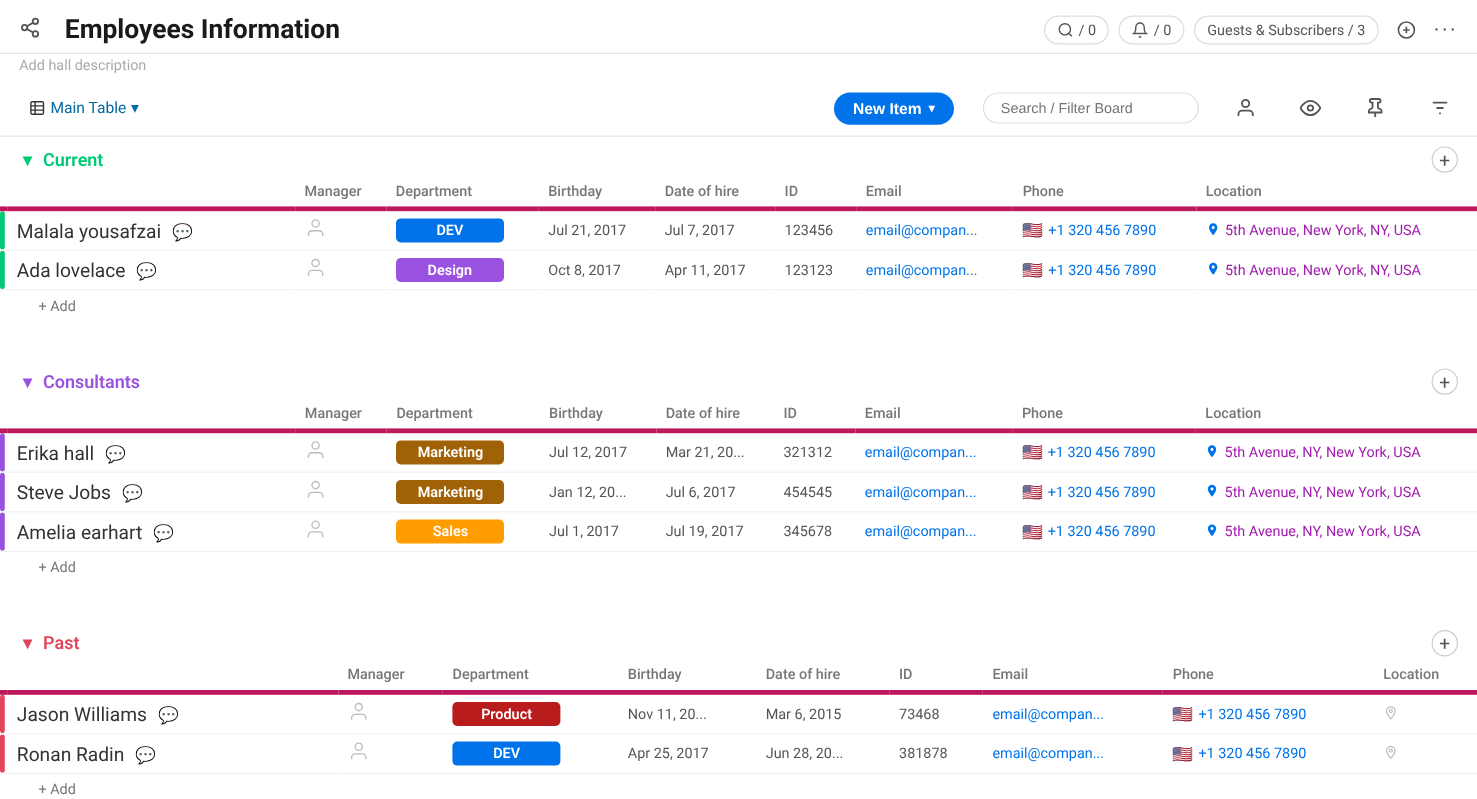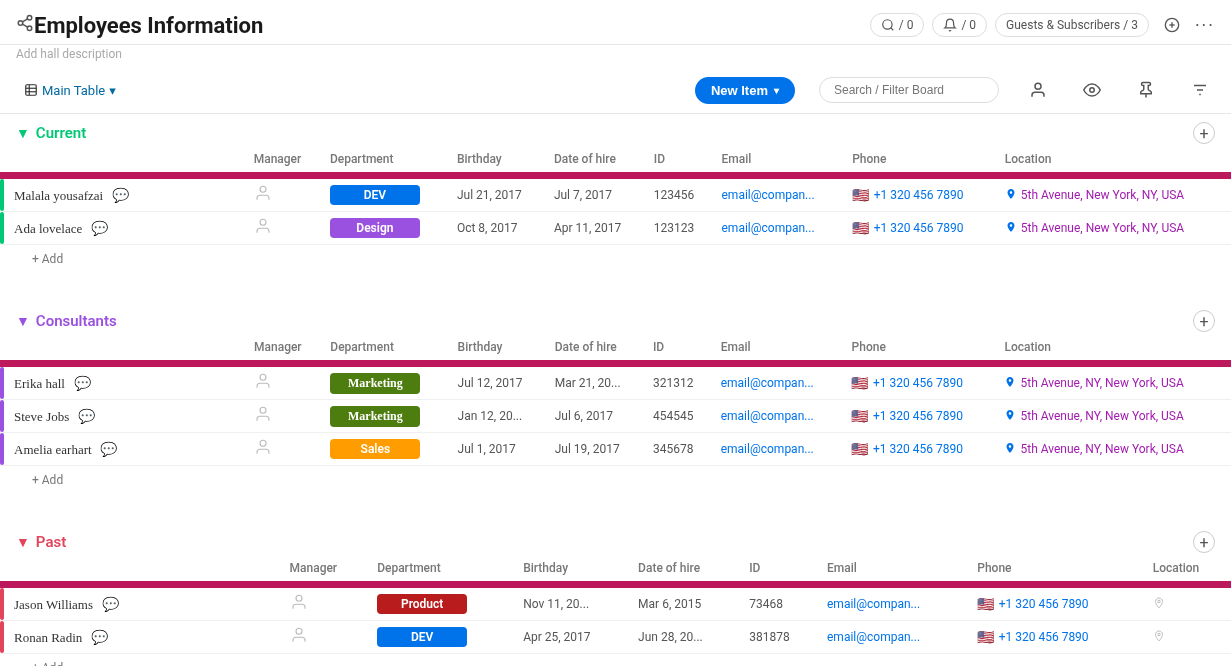--- a/index.html
+++ b/index.html
@@ -1,20 +1,20 @@
 <!DOCTYPE html>
 <html><head>
   <meta charset="utf-8">
   <style>
     * { box-sizing: border-box; margin: 0; padding: 0; }
     body { font-family: -apple-system, BlinkMacSystemFont, 'Segoe UI', Roboto, sans-serif; background: #fff; font-size: 13px; color: #333; overflow-x: hidden; }
 
     
     .top-header { display: flex; align-items: center; justify-content: space-between; padding: 10px 16px 4px 16px; border-bottom: 1px solid #e6e6e6; }
-    .title-area { display: flex; align-items: center; gap: 0; }
+    .title-area { display: flex; align-items: center; gap: 20px; }
     .share-icon { color: #555; font-size: 16px; cursor: pointer; }
     .page-title { font-size: 22px; font-weight: 700; color: #1a1a1a; }
     .header-right { display: flex; align-items: center; gap: 8px; }
     .header-pill { display: flex; align-items: center; gap: 4px; border: 1px solid #ddd; border-radius: 20px; padding: 4px 10px; font-size: 12px; color: #555; cursor: pointer; }
     .guests-pill { border: 1px solid #ddd; border-radius: 20px; padding: 4px 10px; font-size: 12px; color: #555; cursor: pointer; }
     .more-btn { font-size: 18px; color: #555; cursor: pointer; letter-spacing: 2px; }
     .board-desc { padding: 2px 16px 6px 16px; font-size: 12px; color: #aaa; }
 
     
     .toolbar { display: flex; align-items: center; justify-content: space-between; padding: 8px 16px; border-bottom: 1px solid #e6e6e6; }
@@ -32,35 +32,35 @@
     
     .group { margin-bottom: 8px; }
     .group-header { display: flex; align-items: center; padding: 10px 16px 4px 16px; gap: 6px; position: relative; }
     .group-toggle { font-size: 14px; cursor: pointer; }
     .group-name { font-size: 15px; font-weight: 600; cursor: pointer; }
     .group-add-btn { position: absolute; right: 16px; width: 22px; height: 22px; display: flex; align-items: center; justify-content: center; border: 1.5px solid #ccc; border-radius: 50%; cursor: pointer; font-size: 16px; color: #555; }
 
     
     .table-wrapper { overflow-x: auto; }
     table { width: 100%; border-collapse: collapse; }
-    th { font-size: 12px; color: #777; font-weight: 500; padding: 6px 8px; text-align: left; border-bottom: 7px solid #be185d; white-space: nowrap; }
+    th { font-size: 12px; color: #777; font-weight: 500; padding: 6px 8px; text-align: left; border-bottom: 4px solid #be185d; white-space: nowrap; }
     td { padding: 5px 8px; border-bottom: 1px solid #f0f0f0; vertical-align: middle; white-space: nowrap; }
 
     .row-color-bar { width: 6px; padding: 0; }
     .color-bar { width: 4px; height: 32px; display: block; border-radius: 2px; }
 
     .name-cell { min-width: 180px; }
-    .name-text { font-size: 13px; font-family: Liberation Serif, serif; }
+    .name-text { font-size: 16px; }
     .comment-icon { color: #bbb; font-size: 14px; cursor: pointer; padding: 2px 6px; }
     .person-icon { color: #bbb; font-size: 16px; cursor: pointer; }
 
     .dept-badge { display: inline-block; border-radius: 4px; padding: 3px 14px; font-size: 12px; font-weight: 600; color: #fff; cursor: pointer; min-width: 90px; text-align: center; }
     .dept-dev { background: #0073ea; }
     .dept-design { background: #9b51e0; }
-    .dept-marketing { background: #4d7c0f; font-family: Liberation Serif, serif; }
+    .dept-marketing { background: #a16207; }
     .dept-sales { background: #ff9d00; }
     .dept-product { background: #b91c1c; }
 
     .date-cell { font-size: 12px; color: #555; }
     .id-cell { font-size: 12px; color: #555; }
     .email-cell { font-size: 12px; color: #0073ea; cursor: pointer; }
     .phone-cell { font-size: 12px; color: #0073ea; display: flex; align-items: center; gap: 4px; }
     .flag { font-size: 14px; }
     .location-cell { font-size: 12px; color: #a21caf; display: flex; align-items: center; gap: 4px; }
     .add-row-btn { font-size: 12px; color: #777; cursor: pointer; padding: 2px 4px; }

